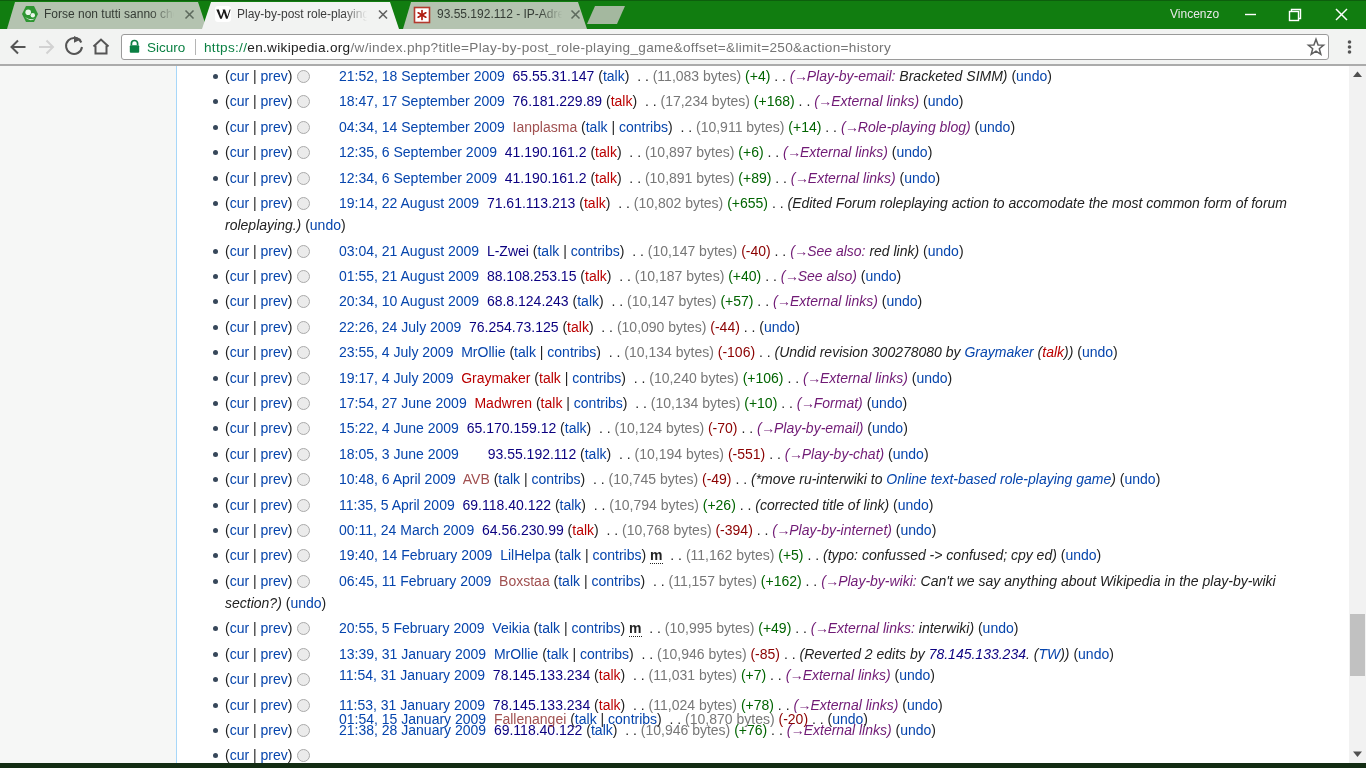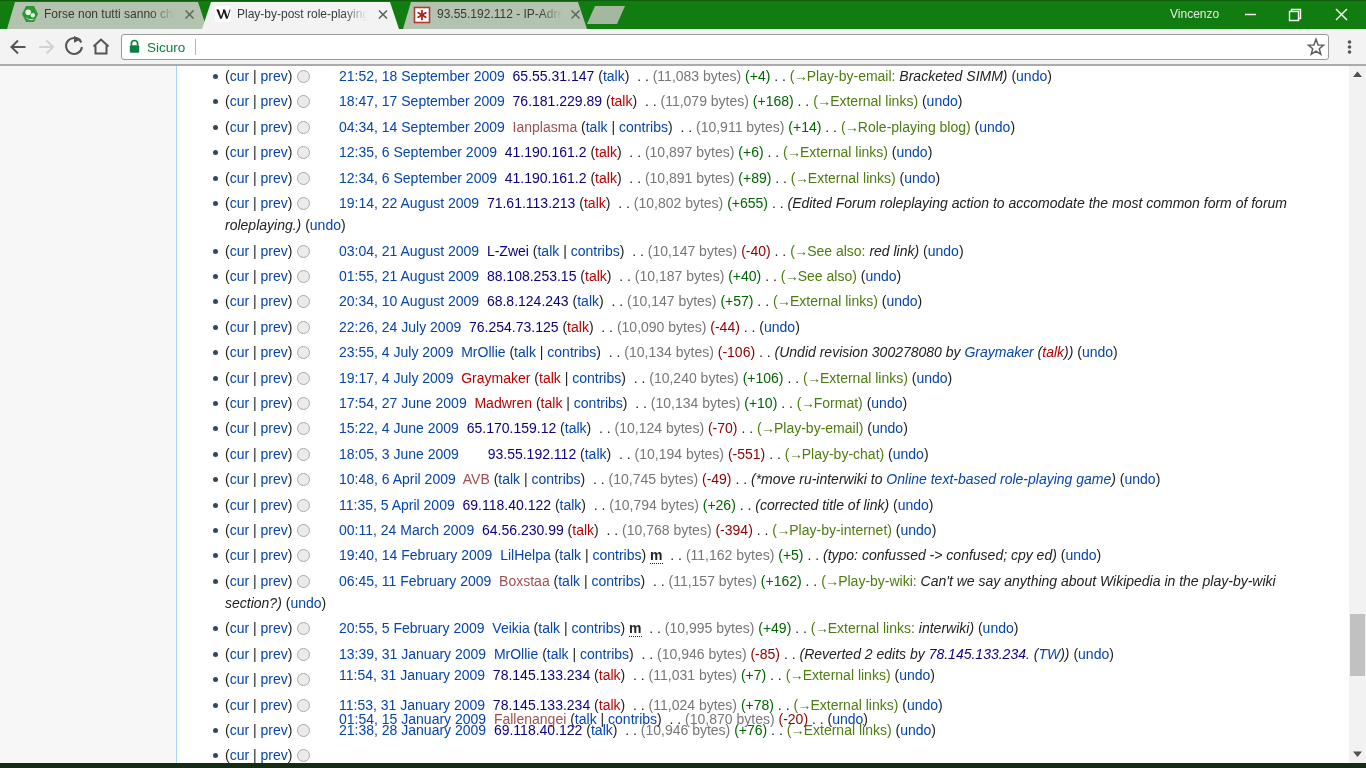--- a/index.html
+++ b/index.html
@@ -34,21 +34,21 @@
      background:#ebebeb;border:1px solid #aaa;box-sizing:border-box;}
   .date{position:absolute;left:339px;top:0;}
   .b{color:#0645ad;text-decoration:none}
   .v{color:#0b0080}
   .r{color:#ba0000}
   .vr{color:#a05050}
   .g{color:#777}
   .pos{color:#006400}
   .neg{color:#8b0000}
   .i{font-style:italic}
-  .ac{color:#4d7c0f;}
+  .ac{color:#701a75;font-style:italic}
   .bold{font-weight:normal}
   .m{font-weight:bold;border-bottom:1px dotted #222;}
 </style>
 </head>
 <body>
 <div id="stage">
 
   <div id="titlebar">
       <div class="topline"></div>
     <svg width="1366" height="29" style="position:absolute;left:0;top:0">
@@ -139,33 +139,34 @@
   <div id="urlbar"></div>
   <svg width="20" height="20" style="position:absolute;left:1306px;top:37px">
     <path d="M10,2.2 L12.1,7.9 L17.6,8.1 L13.3,11.7 L14.8,17.3 L10,14.1 L5.2,17.3 L6.7,11.7 L2.4,8.1 L7.9,7.9 Z" fill="none" stroke="#5f5f5f" stroke-width="1.5" stroke-linejoin="miter"></path>
   </svg>
   <div id="sicuro">Sicuro</div>
   <svg width="14" height="16" style="position:absolute;left:128px;top:39px">
     <path d="M3.4,6.2 L3.4,4.6 A3.1,3.1 0 0 1 9.6,4.6 L9.6,6.2" fill="none" stroke="#0b8043" stroke-width="1.7"></path>
     <rect x="1.8" y="6.2" width="9.4" height="7.6" rx="1" fill="#0b8043"></rect>
   </svg>
   <div id="sep"></div>
+  <div id="urltext"><span style="color:#0b8043">https://</span><span style="color:#202020">en.wikipedia.org</span>/w/index.php?title=Play-by-post_role-playing_game&amp;offset=&amp;limit=250&amp;action=history</div>
 
   <div id="page"></div>
   <div id="sidebar"></div>
   <div id="vline"></div>
   <div id="rows">
   <div class="bullet" style="top:73.5px"></div>
   <div class="radio" style="top:69.5px"></div>
   <div class="row" style="top:65px">(<span class="b">cur</span> | <span class="b">prev</span>)</div>
   <div class="row date" style="top:65px"><span class="b">21:52, 18 September 2009</span>&nbsp; <span class="v">65.55.31.147</span> (<span class="b">talk</span>) &nbsp;. . <span class="g">(11,083 bytes)</span> <span class="pos">(+4)</span>&nbsp;. . <span class="ac">(<span style="letter-spacing:-1.2px;margin-left:-0.5px">→</span>Play-by-email:</span><span class="i"> Bracketed SIMM)</span> (<span class="b">undo</span>)</div>
   <div class="bullet" style="top:98.5px"></div>
   <div class="radio" style="top:94.5px"></div>
   <div class="row" style="top:90px">(<span class="b">cur</span> | <span class="b">prev</span>)</div>
-  <div class="row date" style="top:90px"><span class="b">18:47, 17 September 2009</span>&nbsp; <span class="v">76.181.229.89</span> (<span class="r">talk</span>) &nbsp;. . <span class="g">(11,079 bytes)</span> <span class="pos">(+168)</span>&nbsp;. . <span class="ac">(<span style="letter-spacing:-1.2px;margin-left:-0.5px">→</span>External links)</span> (<span class="b">undo</span>)</div>
+  <div class="row date" style="top:90px"><span class="b">18:47, 17 September 2009</span>&nbsp; <span class="v">76.181.229.89</span> (<span class="r">talk</span>) &nbsp;. . <span class="g">(17,234 bytes)</span> <span class="pos">(+168)</span>&nbsp;. . <span class="ac">(<span style="letter-spacing:-1.2px;margin-left:-0.5px">→</span>External links)</span> (<span class="b">undo</span>)</div>
   <div class="bullet" style="top:124.5px"></div>
   <div class="radio" style="top:120.5px"></div>
   <div class="row" style="top:116px">(<span class="b">cur</span> | <span class="b">prev</span>)</div>
   <div class="row date" style="top:116px"><span class="b">04:34, 14 September 2009</span>&nbsp; <span class="vr">Ianplasma</span> (<span class="b">talk</span> | <span class="b">contribs</span>) &nbsp;. . <span class="g">(10,911 bytes)</span> <span class="pos">(+14)</span>&nbsp;. . <span class="ac">(<span style="letter-spacing:-1.2px;margin-left:-0.5px">→</span>Role-playing blog)</span> (<span class="b">undo</span>)</div>
   <div class="bullet" style="top:149.5px"></div>
   <div class="radio" style="top:145.5px"></div>
   <div class="row" style="top:141px">(<span class="b">cur</span> | <span class="b">prev</span>)</div>
   <div class="row date" style="top:141px"><span class="b">12:35, 6 September 2009</span>&nbsp; <span class="v">41.190.161.2</span> (<span class="r">talk</span>) &nbsp;. . <span class="g">(10,897 bytes)</span> <span class="pos">(+6)</span>&nbsp;. . <span class="ac">(<span style="letter-spacing:-1.2px;margin-left:-0.5px">→</span>External links)</span> (<span class="b">undo</span>)</div>
   <div class="bullet" style="top:175.5px"></div>
   <div class="radio" style="top:171.5px"></div>

